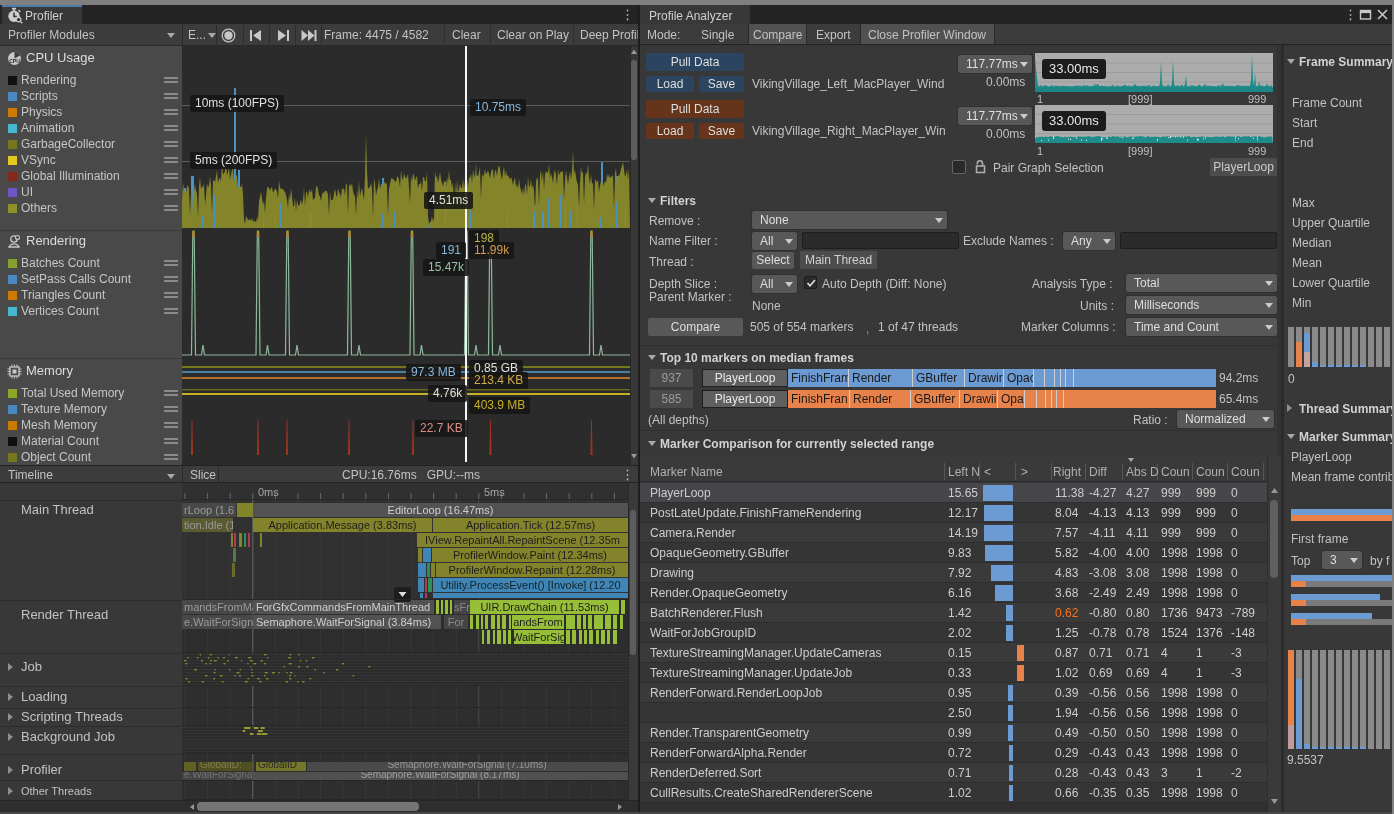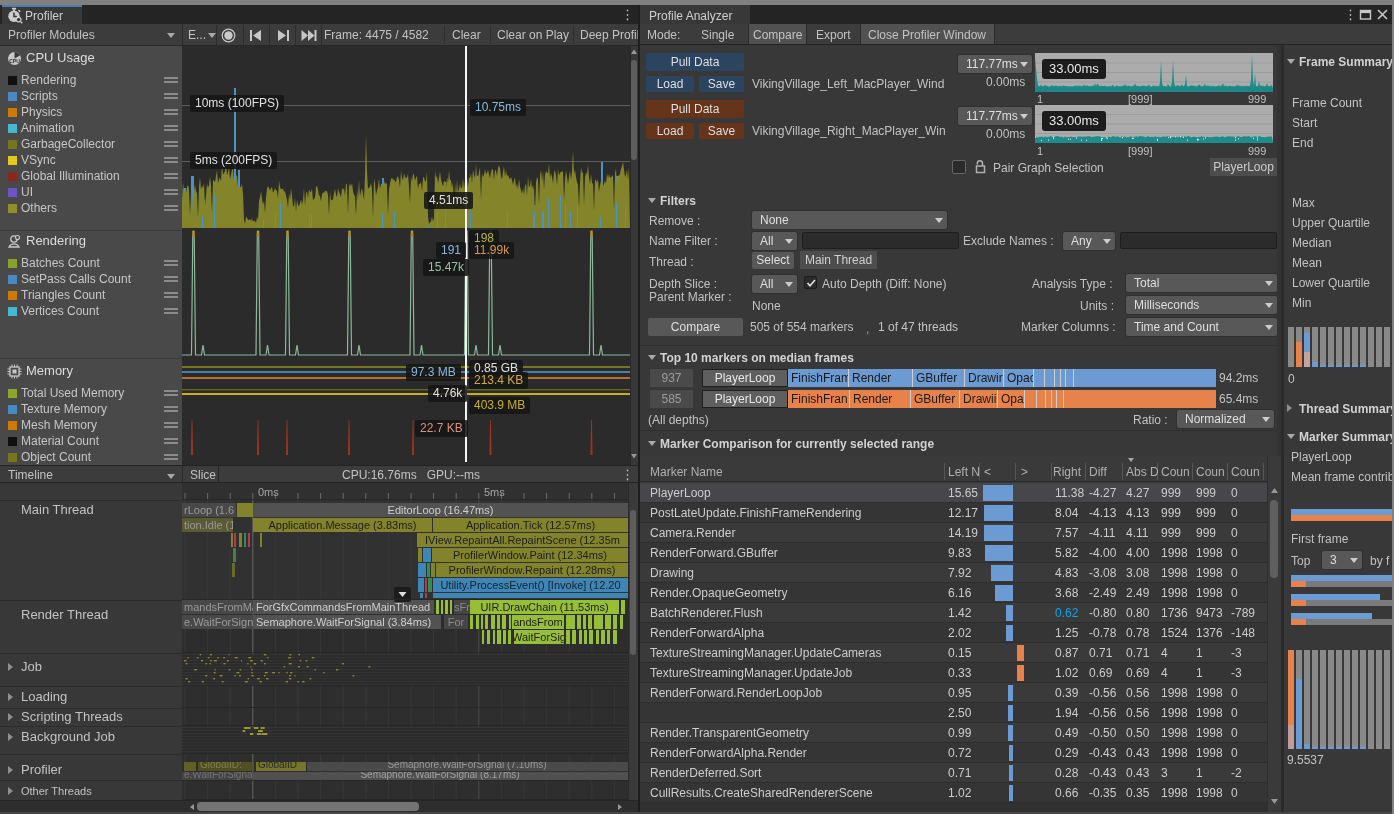--- a/index.html
+++ b/index.html
@@ -880,21 +880,21 @@
 <div class="txt clip" style="left:650px;top:526px;width:290px;color:#cccccc">Camera.Render</div>
 <div class="txt clip" style="left:948px;top:526px;width:30px;color:#cccccc">14.19</div>
 <div class="abs" style="left:984px;top:525px;width:29px;height:16px;background:#6c9bd4"></div>
 <div class="txt clip" style="left:1055px;top:526px;width:29px;color:#cccccc">7.57</div>
 <div class="txt clip" style="left:1089px;top:526px;width:31px;color:#cccccc">-4.11</div>
 <div class="txt clip" style="left:1126px;top:526px;width:30px;color:#cccccc">4.11</div>
 <div class="txt clip" style="left:1161px;top:526px;width:30px;color:#cccccc">999</div>
 <div class="txt clip" style="left:1196px;top:526px;width:30px;color:#cccccc">999</div>
 <div class="txt clip" style="left:1231px;top:526px;width:30px;color:#cccccc">0</div>
 <div class="abs" style="left:640px;top:543px;width:627px;height:20px;background:#353535;border-bottom:1px solid #2e2e2e"></div>
-<div class="txt clip" style="left:650px;top:546px;width:290px;color:#cccccc">RenderForward.GBuffer</div>
+<div class="txt clip" style="left:650px;top:546px;width:290px;color:#cccccc">OpaqueGeometry.GBuffer</div>
 <div class="txt clip" style="left:948px;top:546px;width:30px;color:#cccccc">9.83</div>
 <div class="abs" style="left:985px;top:545px;width:28px;height:16px;background:#6c9bd4"></div>
 <div class="txt clip" style="left:1055px;top:546px;width:29px;color:#cccccc">5.82</div>
 <div class="txt clip" style="left:1089px;top:546px;width:31px;color:#cccccc">-4.00</div>
 <div class="txt clip" style="left:1126px;top:546px;width:30px;color:#cccccc">4.00</div>
 <div class="txt clip" style="left:1161px;top:546px;width:30px;color:#cccccc">1998</div>
 <div class="txt clip" style="left:1196px;top:546px;width:30px;color:#cccccc">1998</div>
 <div class="txt clip" style="left:1231px;top:546px;width:30px;color:#cccccc">0</div>
 <div class="abs" style="left:640px;top:563px;width:627px;height:20px;background:#3a3a3a;border-bottom:1px solid #2e2e2e"></div>
 <div class="txt clip" style="left:650px;top:566px;width:290px;color:#cccccc">Drawing</div>
@@ -913,28 +913,28 @@
 <div class="txt clip" style="left:1055px;top:586px;width:29px;color:#cccccc">3.68</div>
 <div class="txt clip" style="left:1089px;top:586px;width:31px;color:#cccccc">-2.49</div>
 <div class="txt clip" style="left:1126px;top:586px;width:30px;color:#cccccc">2.49</div>
 <div class="txt clip" style="left:1161px;top:586px;width:30px;color:#cccccc">1998</div>
 <div class="txt clip" style="left:1196px;top:586px;width:30px;color:#cccccc">1998</div>
 <div class="txt clip" style="left:1231px;top:586px;width:30px;color:#cccccc">0</div>
 <div class="abs" style="left:640px;top:603px;width:627px;height:20px;background:#3a3a3a;border-bottom:1px solid #2e2e2e"></div>
 <div class="txt clip" style="left:650px;top:606px;width:290px;color:#cccccc">BatchRenderer.Flush</div>
 <div class="txt clip" style="left:948px;top:606px;width:30px;color:#cccccc">1.42</div>
 <div class="abs" style="left:1006px;top:605px;width:7px;height:16px;background:#6c9bd4"></div>
-<div class="txt clip" style="left:1055px;top:606px;width:29px;color:#0ea5e9">0.62</div>
+<div class="txt clip" style="left:1055px;top:606px;width:29px;color:#f97316">0.62</div>
 <div class="txt clip" style="left:1089px;top:606px;width:31px;color:#cccccc">-0.80</div>
 <div class="txt clip" style="left:1126px;top:606px;width:30px;color:#cccccc">0.80</div>
 <div class="txt clip" style="left:1161px;top:606px;width:30px;color:#cccccc">1736</div>
 <div class="txt clip" style="left:1196px;top:606px;width:30px;color:#cccccc">9473</div>
 <div class="txt clip" style="left:1231px;top:606px;width:30px;color:#cccccc">-789</div>
 <div class="abs" style="left:640px;top:623px;width:627px;height:20px;background:#353535;border-bottom:1px solid #2e2e2e"></div>
-<div class="txt clip" style="left:650px;top:626px;width:290px;color:#cccccc">RenderForwardAlpha</div>
+<div class="txt clip" style="left:650px;top:626px;width:290px;color:#cccccc">WaitForJobGroupID</div>
 <div class="txt clip" style="left:948px;top:626px;width:30px;color:#cccccc">2.02</div>
 <div class="abs" style="left:1006px;top:625px;width:7px;height:16px;background:#6c9bd4"></div>
 <div class="txt clip" style="left:1055px;top:626px;width:29px;color:#cccccc">1.25</div>
 <div class="txt clip" style="left:1089px;top:626px;width:31px;color:#cccccc">-0.78</div>
 <div class="txt clip" style="left:1126px;top:626px;width:30px;color:#cccccc">0.78</div>
 <div class="txt clip" style="left:1161px;top:626px;width:30px;color:#cccccc">1524</div>
 <div class="txt clip" style="left:1196px;top:626px;width:30px;color:#cccccc">1376</div>
 <div class="txt clip" style="left:1231px;top:626px;width:30px;color:#cccccc">-148</div>
 <div class="abs" style="left:640px;top:643px;width:627px;height:20px;background:#3a3a3a;border-bottom:1px solid #2e2e2e"></div>
 <div class="txt clip" style="left:650px;top:646px;width:290px;color:#cccccc">TextureStreamingManager.UpdateCameras</div>

